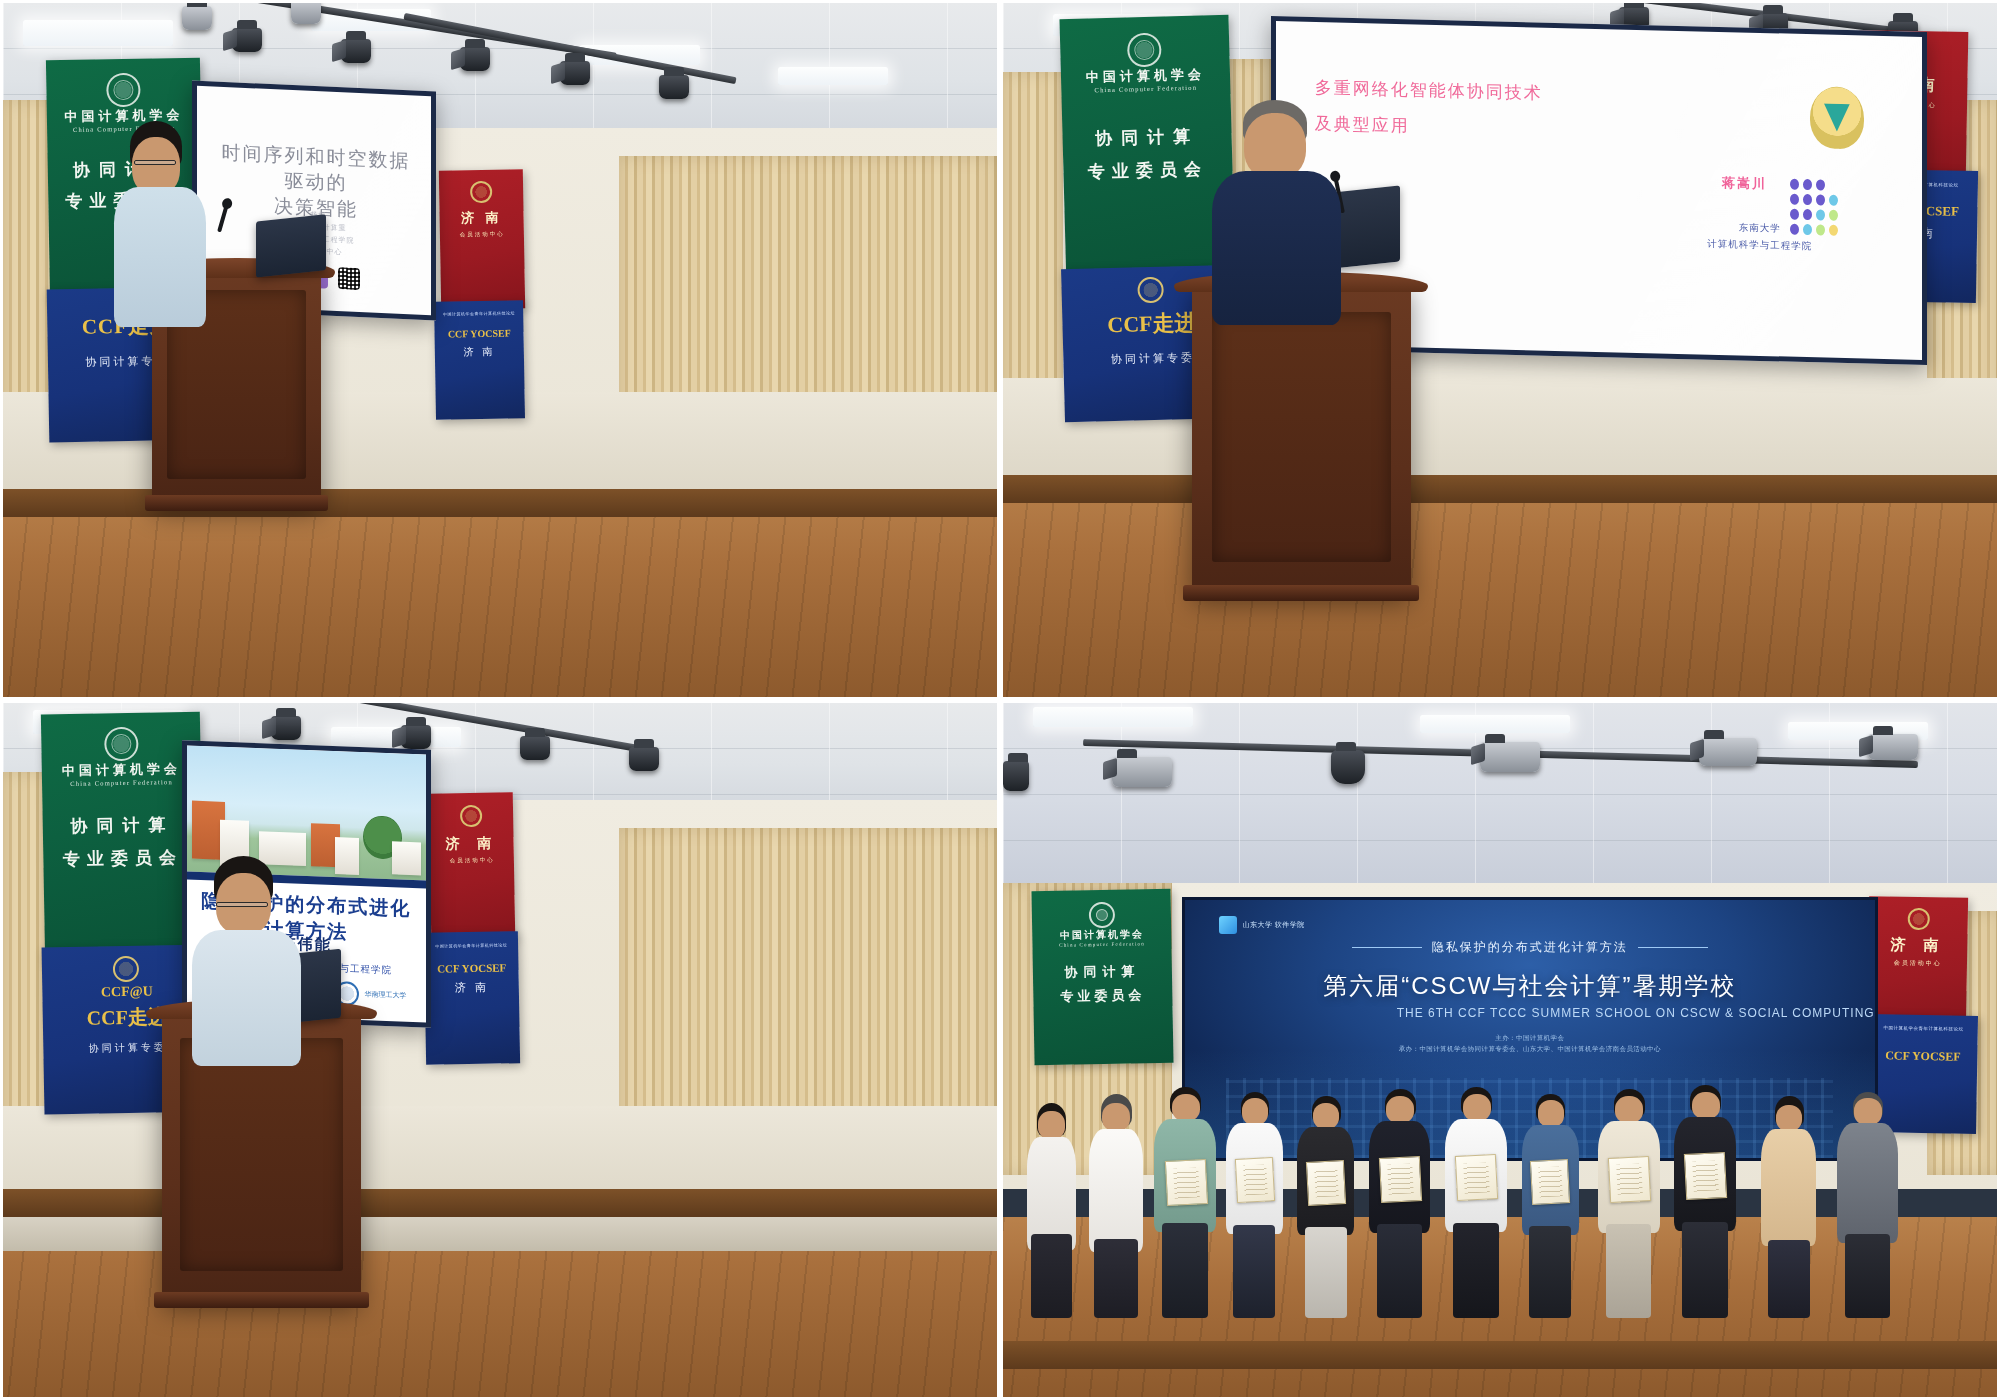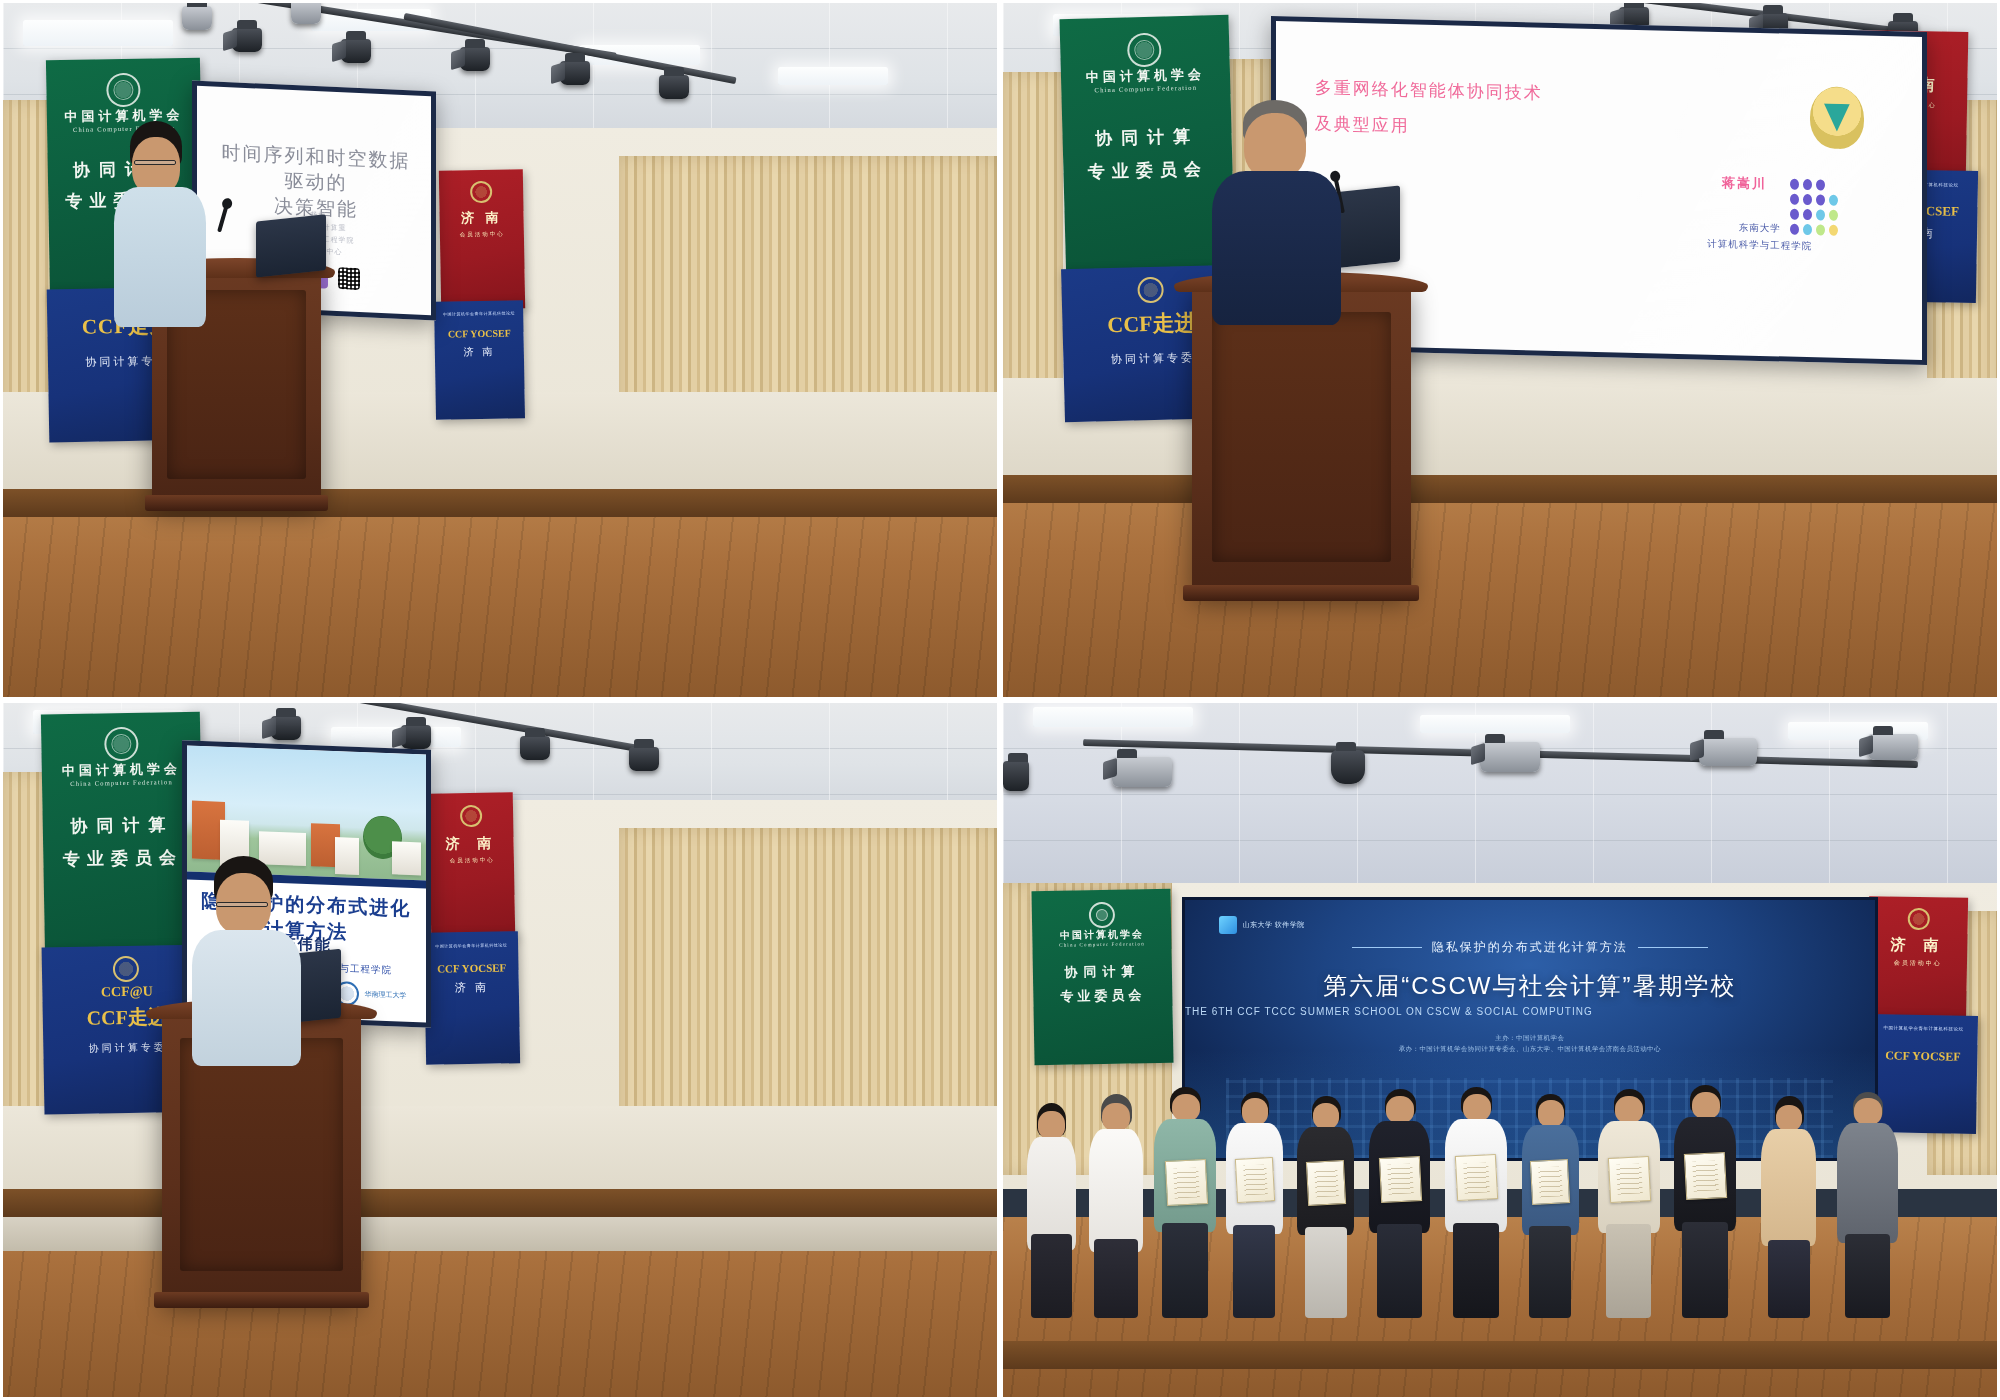--- a/index.html
+++ b/index.html
@@ -317,21 +317,21 @@
     vertical-align: middle; margin: 0 10px;
   }
   .led-title {
     position: absolute; left: 0; right: 0; top: 27%;
     text-align: center; color: #ffffff;
     font-size: 24px; font-weight: normal; letter-spacing: 2px;
     text-shadow: 0 2px 8px rgba(0,0,0,.45);
   }
   .led-sub {
     position: absolute; left: 0; right: 0; top: 41%;
-    text-align: left; color: #bcd9f7; font-size: 10px; letter-spacing: 1px;
+    text-align: right; color: #bcd9f7; font-size: 12px; letter-spacing: 1px;
   }
   .led-credits {
     position: absolute; left: 0; right: 0; top: 51%;
     text-align: center; color: #9fc2e8; font-size: 6.5px; line-height: 1.8; letter-spacing: .4px;
   }
 
   
   .podium {
     position: absolute;
     background: linear-gradient(180deg,#6b3a22 0%,#5b2f1b 60%,#4a2515 100%);

